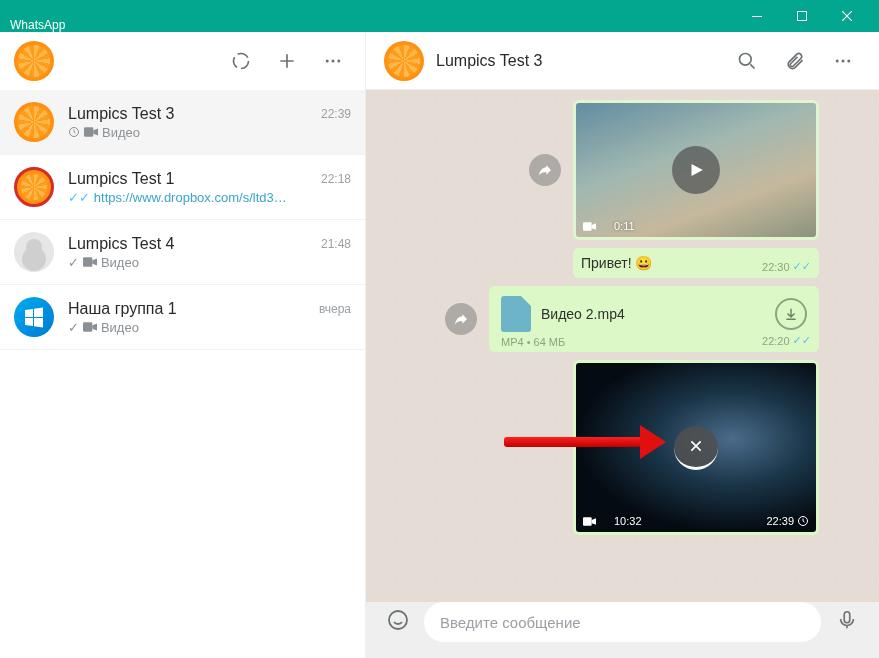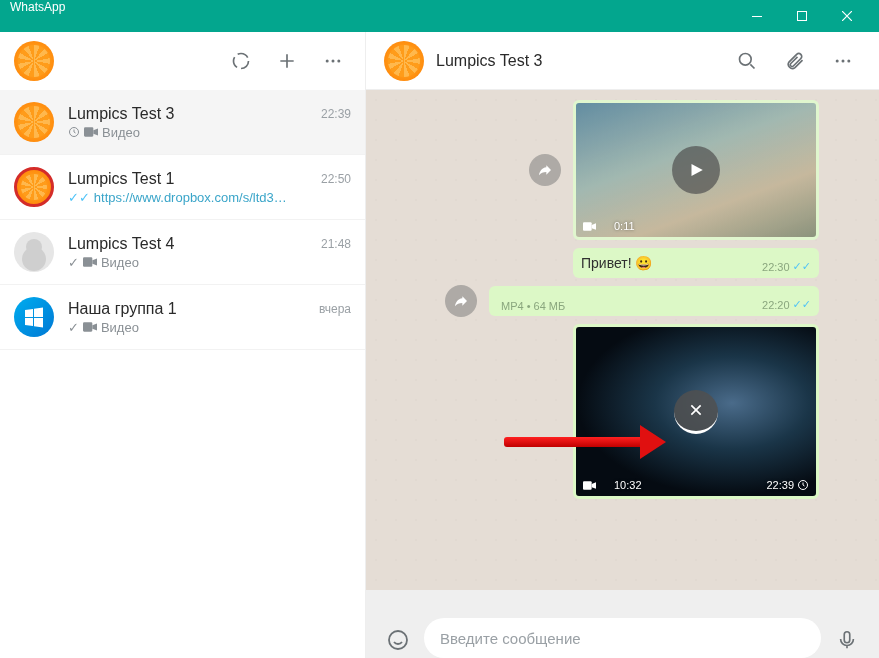--- a/index.html
+++ b/index.html
@@ -1,18 +1,18 @@
 <!DOCTYPE html>
 <html><head>
 <meta charset="utf-8">
 <style>
 *{box-sizing:border-box;margin:0;padding:0;font-family:"Segoe UI",Arial,sans-serif}
 body{background:#fff}
 .window{width:879px;height:658px;background:#fff;position:relative;box-shadow:0 0 10px rgba(0,0,0,.1)}
-.titlebar{height:32px;background:#03a68e;display:flex;align-items:flex-start;padding:0 10px;color:#fff;font-size:12px}
+.titlebar{height:32px;background:#03a68e;display:flex;align-items:flex-end;padding:0 10px;color:#fff;font-size:12px}
 .titlebar .winctl{margin-left:auto;display:flex}
 .titlebar .winctl div{width:45px;height:32px;display:flex;align-items:center;justify-content:center;cursor:pointer}
 .app{display:flex;height:calc(100% - 32px)}
 .left{width:366px;border-right:1px solid #eee;display:flex;flex-direction:column}
 .left-header{height:58px;display:flex;align-items:center;padding:0 14px;gap:10px}
 .avatar{width:40px;height:40px;border-radius:50%;background:#fff;display:flex;align-items:center;justify-content:center;overflow:hidden}
 .orange{background:radial-gradient(circle,#ff9c1a 45%,#ff7a00 100%);position:relative}
 .orange::after{content:"";position:absolute;inset:4px;border-radius:50%;background:repeating-conic-gradient(#ffb84d 0 20deg,#ff9c1a 20deg 40deg)}
 .orange.red{border:3px solid #d42c29}
 .win-logo{background:linear-gradient(135deg,#00adef 0%,#0078d4 100%)}
@@ -52,21 +52,21 @@
 .msg{background:#dcf8c6;border-radius:6px;padding:6px 8px;margin-left:auto;display:inline-block;position:relative}
 .msg-text{font-size:14px;color:#303030;display:inline-block;padding-right:56px}
 .msg-time{font-size:11px;color:#8aa67e;position:absolute;right:8px;bottom:5px;display:flex;align-items:center;gap:3px}
 .file-bubble{background:#dcf8c6;border-radius:6px;padding:10px 12px 20px;margin-left:auto;width:330px;position:relative}
 .file-row{display:flex;align-items:center;gap:10px}
 .file-ico{width:30px;height:36px;background:#6eb4c9;border-radius:3px;position:relative}
 .file-ico::after{content:"";position:absolute;top:0;right:0;width:10px;height:10px;background:#dcf8c6;clip-path:polygon(100% 0,0 0,100% 100%)}
 .file-name{font-size:14px;color:#303030;flex:1}
 .dl-btn{width:32px;height:32px;border:2px solid #8aa67e;border-radius:50%;display:flex;align-items:center;justify-content:center;color:#6d8061;cursor:pointer}
 .file-meta{position:absolute;left:12px;bottom:4px;font-size:11px;color:#8aa67e}
-.input-bar{height:68px;display:flex;align-items:flex-end;padding:0 14px;gap:8px;background:#efefef}
+.input-bar{height:56px;display:flex;align-items:flex-start;padding:0 14px;gap:8px;background:#efefef}
 .input-field{flex:1;height:40px;background:#fff;border-radius:20px;display:flex;align-items:center;padding:0 16px;color:#9aa0a5;font-size:15px}
 .arrow{position:absolute;width:160px;height:14px;z-index:50}
 .arrow-body{position:absolute;width:140px;height:10px;background:linear-gradient(#ff2020,#c00000);left:0;top:2px;border-radius:3px}
 .arrow-head{position:absolute;right:-2px;top:-10px;width:0;height:0;border-left:26px solid #e01010;border-top:17px solid transparent;border-bottom:17px solid transparent}
 .pending{width:12px;height:12px}
 </style>
 </head>
 <body>
 
 <div class="window">
@@ -133,21 +133,21 @@
                 </svg>
                 <span>Видео</span>
               </div>
           </div>
         </div>
         <div class="chat-item">
           <div class="avatar orange red"></div>
           <div class="chat-body">
             <div class="chat-top">
                 <span class="chat-name">Lumpics Test 1</span>
-                <span class="chat-time">22:50</span>
+                <span class="chat-time">22:18</span>
               </div>
             <div class="chat-sub">
                 <span class="ticks">✓✓</span>
                 <span class="link">https://www.dropbox.com/s/ltd3…</span>
               </div>
           </div>
         </div>
         <div class="chat-item">
           <div class="avatar gray-avatar"></div>
           <div class="chat-body">
@@ -246,20 +246,29 @@
           </div>
         </div>
 
         <div class="bubble" style="width:330px">
           <div class="forward-btn">
               <svg width="16" height="16" viewBox="0 0 24 24" fill="#fff">
                 <path d="M14 5l7 7-7 7v-4c-5 0-8 1-11 5 1-6 4-11 11-12V5z"></path>
               </svg>
             </div>
           <div class="file-bubble">
+            <div class="file-row">
+              <div class="file-ico"></div>
+              <div class="file-name">Видео 2.mp4</div>
+              <div class="dl-btn">
+                  <svg width="14" height="14" viewBox="0 0 24 24" fill="none" stroke="currentColor" stroke-width="2.5">
+                    <path d="M12 3v13M6 11l6 6 6-6M4 21h16"></path>
+                  </svg>
+                </div>
+            </div>
             <div class="file-meta">MP4 • 64 МБ</div>
             <span class="msg-time">
                 <span>22:20</span>
                 <span class="ticks" style="color:#4fc3f7">✓✓</span>
               </span>
           </div>
         </div>
 
         <div class="bubble" style="width:246px">
           <div class="video dark blur2">

